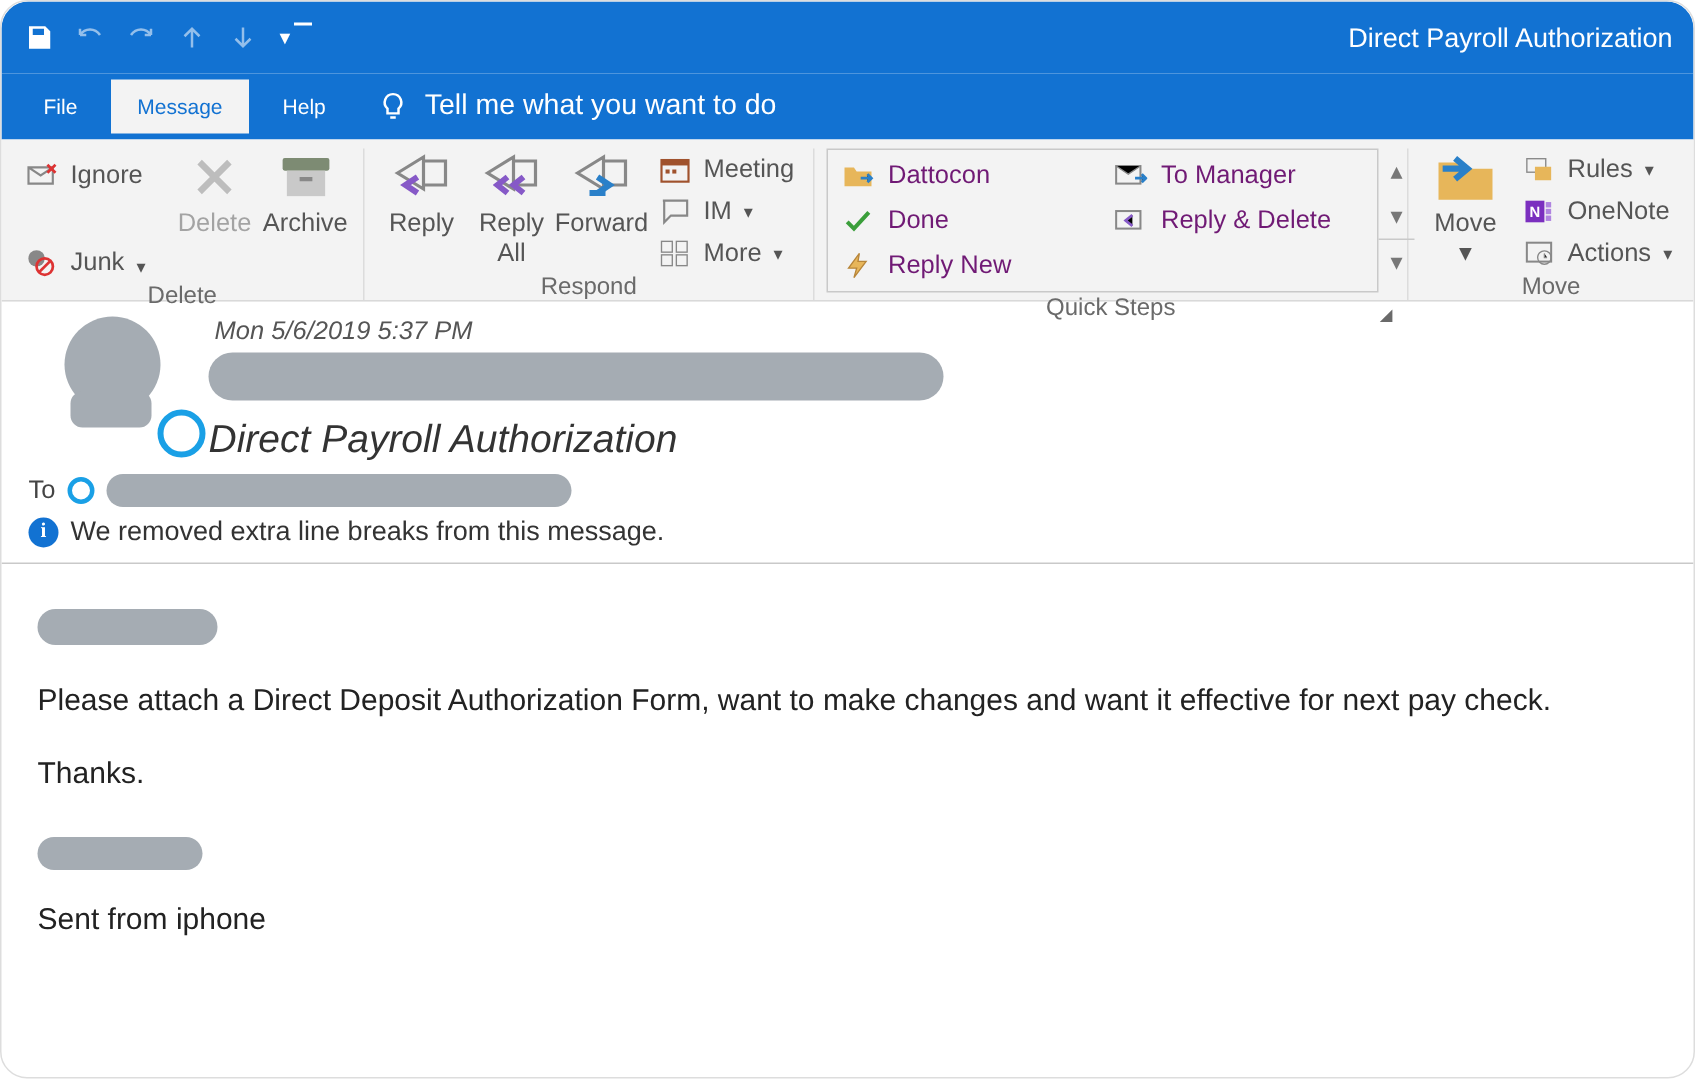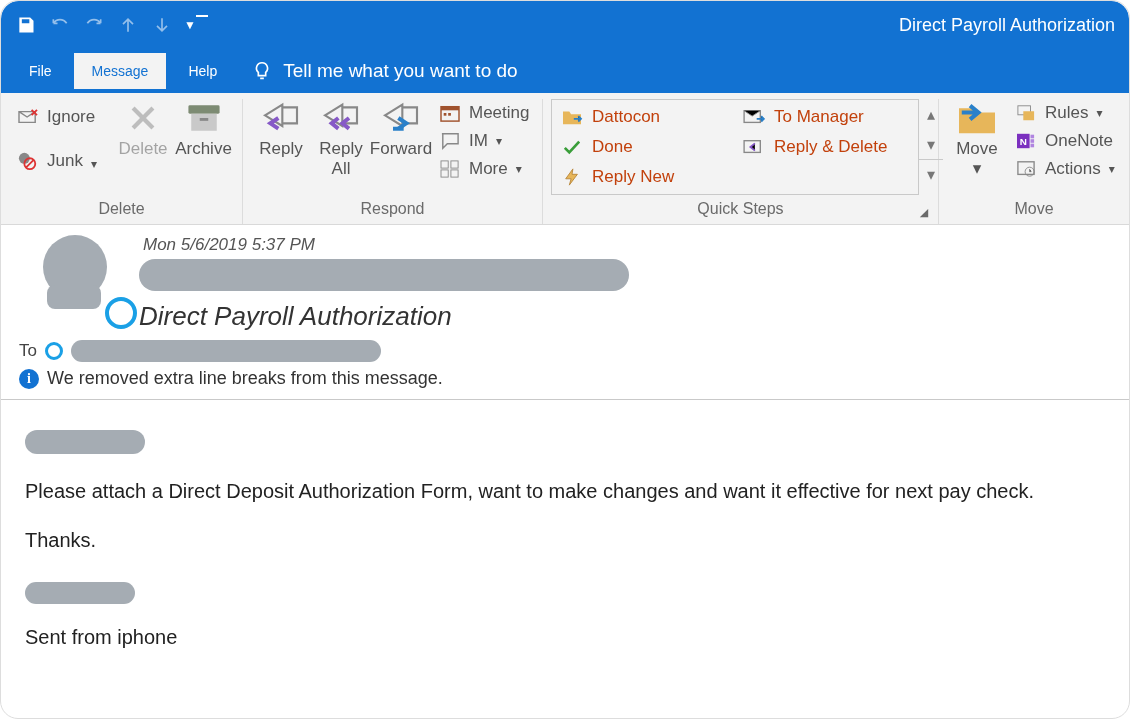--- a/index.html
+++ b/index.html
@@ -58,21 +58,21 @@
     display: flex; align-items: center; gap: 10px;
     color: #fff; font-size: 19px; margin-left: 12px;
   }
   .tellme svg { width: 22px; height: 22px; }
 
   
   .ribbon {
     background: #f3f3f3;
     border-bottom: 1px solid #d9d9d9;
     display: flex;
-    height: 132px;
+    height: 108px;
     padding-top: 6px;
   }
   .group {
     border-right: 1px solid #dcdcdc;
     display: flex;
     flex-direction: column;
     padding: 0 8px 2px 8px;
   }
   .group:last-child { border-right: none; }
   .group-body { flex: 1; display: flex; align-items: flex-start; }
@@ -105,21 +105,21 @@
   .hbtn .sic { width:22px; display:flex; justify-content:center;}
   .caret::after { content:" ▾"; font-size:12px; color:#555;}
 
   
   .qs-box {
     border:1px solid #c9c9c9; background:#f3f3f3;
     display:grid; grid-template-columns: 180px 180px;
     grid-template-rows: repeat(3, 30px);
     padding:2px 2px; gap:0 2px;
   }
-  .qs-item { display:flex; align-items:center; gap:8px; color:#c2410c; font-size:17px; padding:0 6px; cursor:pointer;}
+  .qs-item { display:flex; align-items:center; gap:8px; color:#701a75; font-size:17px; padding:0 6px; cursor:pointer;}
   .qs-item .sic{ width:24px; display:flex; justify-content:center;}
   .qs-side { display:flex; flex-direction:column; justify-content:space-between; margin-left:0;}
   .qs-side .mini { height:30px; width:24px; display:flex; align-items:center; justify-content:center; color:#777;}
   .qs-wrap { display:flex; align-items:flex-start;}
 
   
   .msgheader { padding: 10px 12px 10px 18px; border-bottom:1px solid #c9c9c9; }
   .msgtop { display:flex; align-items:flex-start; gap:10px;font-style:italic; }
   .avatarwrap { position:relative; width:110px; height:84px;}
   .avatar-head { position:absolute; top:0; left:24px; width:64px; height:64px; border-radius:50%; background:#a5acb3;}
@@ -204,21 +204,21 @@
       <div class="hstack" style="padding-top:6px;">
         <div class="hbtn">
           <span class="sic">
               <svg width="22" height="18" viewBox="0 0 24 20">
                 <path fill="none" stroke="#888" stroke-width="1.6" d="M2 4h18v12H2z M2 4l9 6 9-6"></path>
                 <path stroke="#d33" stroke-width="2" d="M16 2l6 6M22 2l-6 6"></path>
               </svg>
             </span>
           <span>Ignore</span>
         </div>
-        <div class="hbtn caret" style="margin-top:16px;align-items:flex-end;">
+        <div class="hbtn caret" style="margin-top:30px;align-items:flex-end;">
           <span class="sic">
               <svg width="22" height="20" viewBox="0 0 24 22">
                 <circle cx="8" cy="8" r="6" fill="#888"></circle>
                 <circle cx="14" cy="14" r="6" fill="none" stroke="#d33" stroke-width="2"></circle>
                 <path stroke="#d33" stroke-width="2" d="M10 18l8-8"></path>
               </svg>
             </span>
           <span>Junk</span>
         </div>
       </div>

